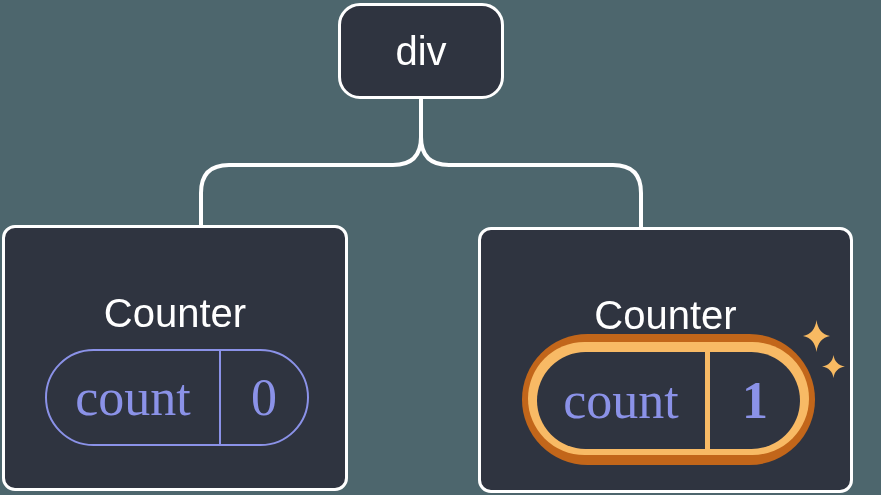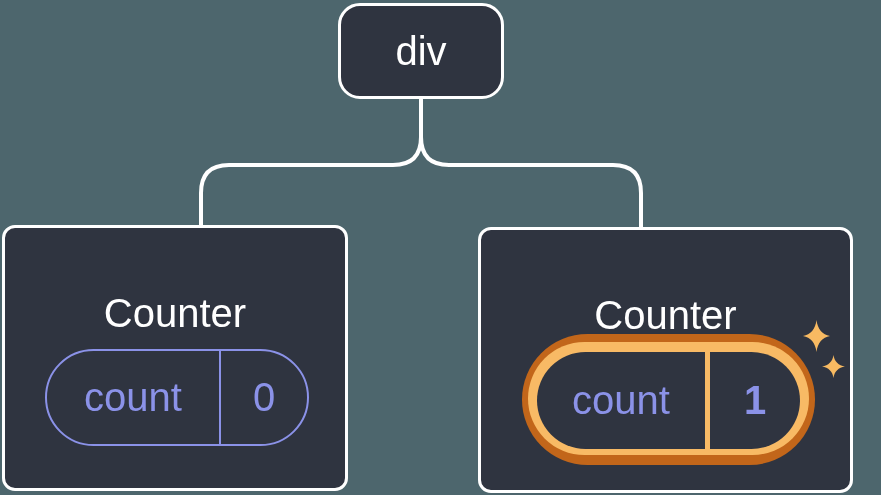--- a/index.html
+++ b/index.html
@@ -73,21 +73,21 @@
     width:100%;height:100%;
     background:var(--node-bg);
     border-radius:999px;
     display:flex;overflow:hidden;
   }
   .pill-core .state-key{width:168px;}
   .pill-core .state-divider{width:5px;background:var(--highlight-orange-light);}
 
   .state-key,.state-value{
     display:flex;align-items:center;justify-content:center;
-    color:var(--state-purple);font-size:40px;
+    color:var(--state-purple);font-size:52px;font-family:Liberation Serif, serif;
   }
   .state-value{flex:1;}
   .state-value.bold{font-weight:bold;}
 
   .sparkles{position:absolute;left:790px;top:316px;width:60px;height:70px;}
   .sparkles path{fill:var(--sparkle);}
 </style>
 </head>
 <body>
 

